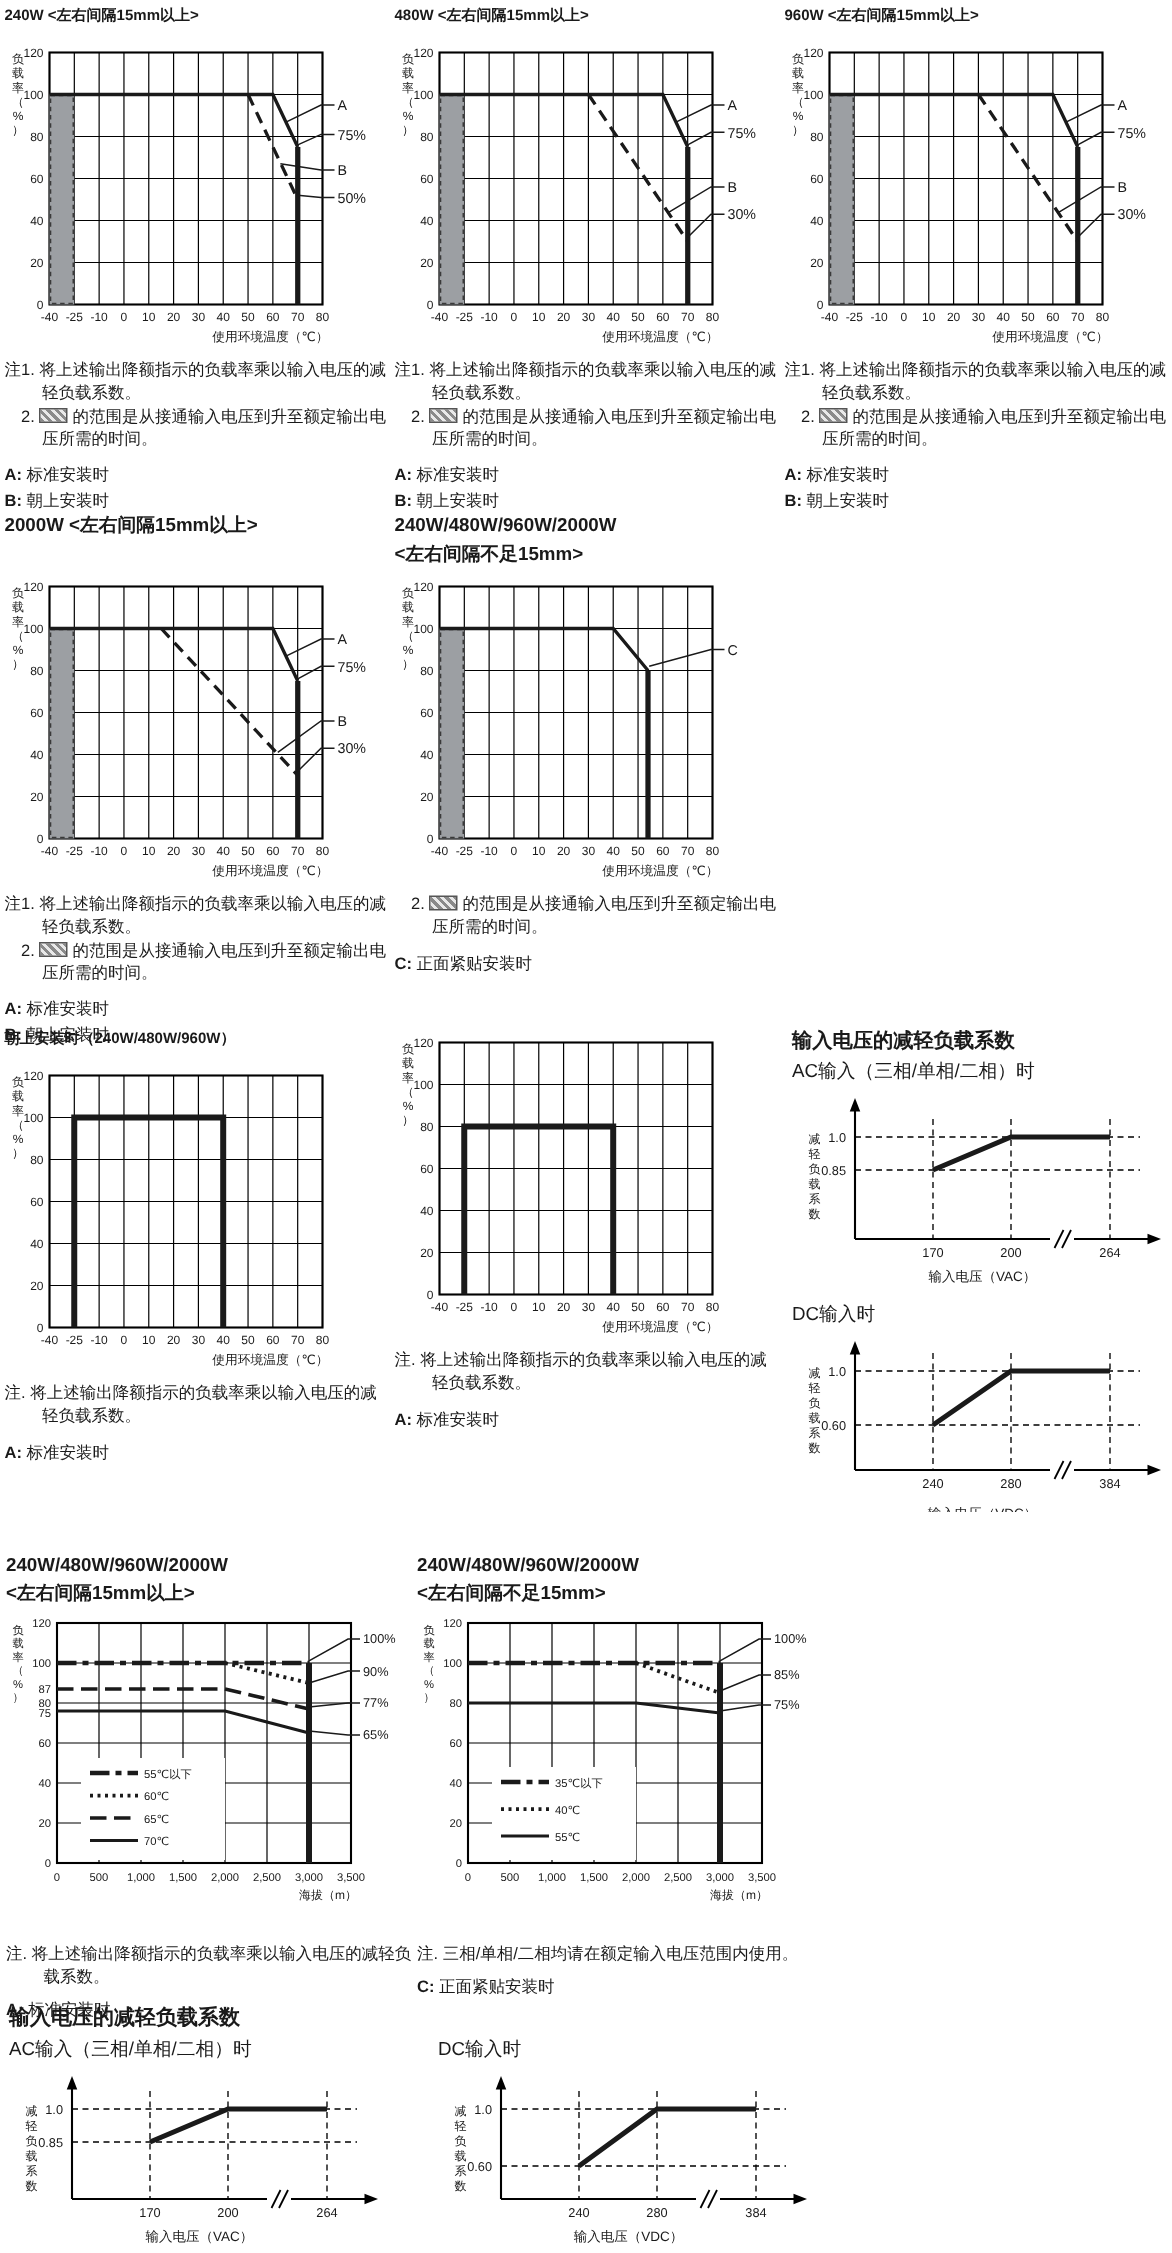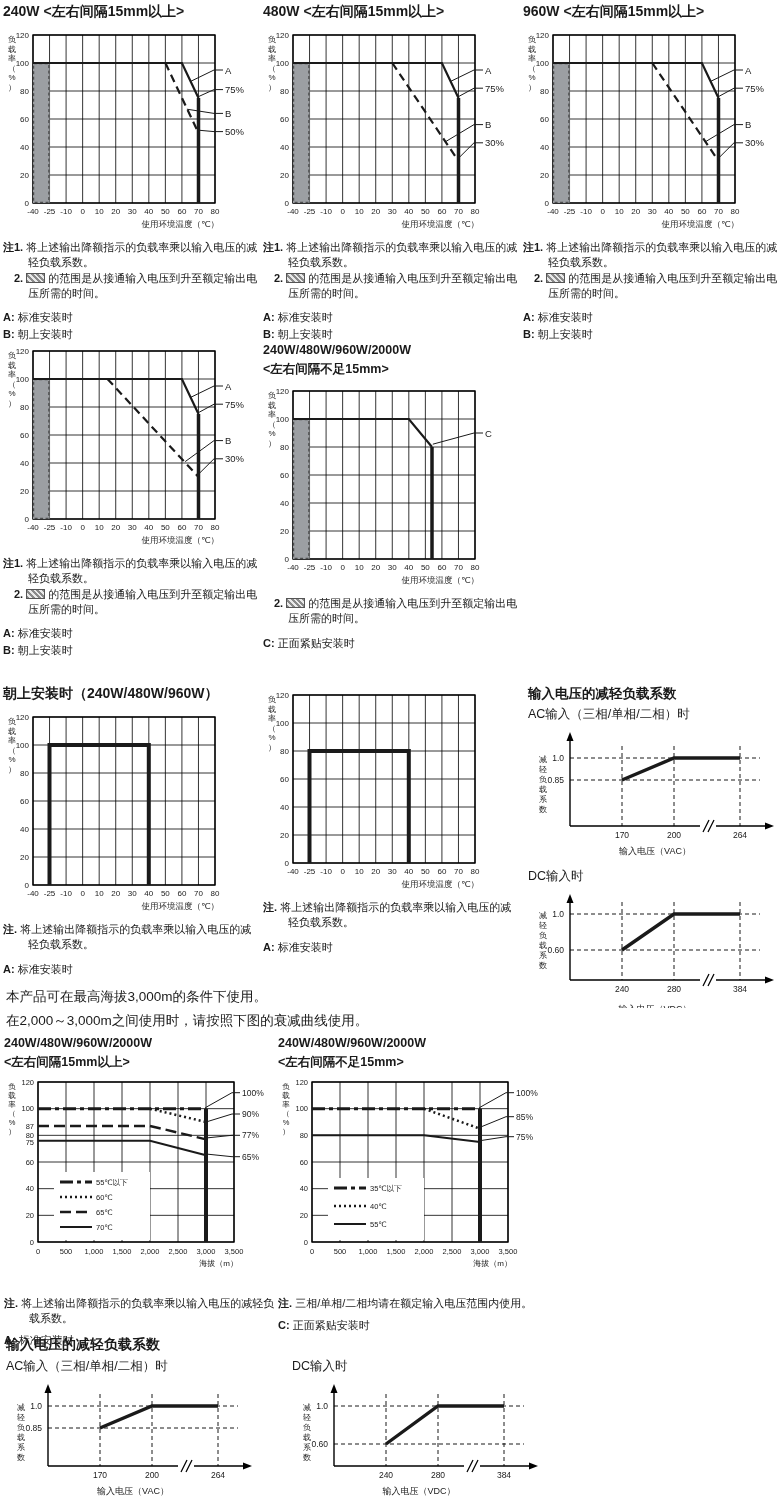--- a/index.html
+++ b/index.html
@@ -1,26 +1,26 @@
 <!DOCTYPE html>
 <html><head>
 <meta charset="utf-8">
 <style>
   html,body{margin:0;padding:0;background:#fff;}
   .page{position:relative;width:781px;height:1502px;background:#ffffff;overflow:hidden;
         font-family:"Liberation Sans","DejaVu Sans",sans-serif;color:#1a1a1a;}
   .blk{position:absolute;}
-  .ctitle{font-size:14px;font-weight:bold;height:22px;white-space:nowrap;}
+  .ctitle{font-size:10px;font-weight:bold;height:22px;white-space:nowrap;}
   .ctitle2{font-size:12.5px;font-weight:bold;line-height:1.5;height:40px;white-space:nowrap;}
   .plotbox{display:block;}
   svg{display:block;font-family:"Liberation Sans","DejaVu Sans",sans-serif;}
   .note{font-size:11px;line-height:1.35;margin-top:7px;}
   .nl1{padding-left:25px;text-indent:-25px;}
   .nl2{padding-left:25px;text-indent:-14px;margin-top:1px;}
-  .nlab{font-weight:bold;margin-top:26px;}
+  .nlab{font-weight:normal;margin-top:26px;}
   .mounts{font-size:11px;margin-top:9px;line-height:1.55;}
   .mounts b{font-weight:bold;}
   .hatch{display:inline-block;width:17px;height:8px;border:1px solid #555;
          background:repeating-linear-gradient(45deg,#8a8a8a 0 2px,#e9e9e9 2px 4px);
          vertical-align:-1px;}
   .h-bold{font-size:13.5px;font-weight:bold;white-space:nowrap;}
   .h-sub{font-size:12.5px;font-weight:500;white-space:nowrap;}
   .intro{font-size:13.5px;white-space:nowrap;}
   .minihead{margin-bottom:3px;}
 </style>
@@ -248,20 +248,23 @@
       <div class="nl1"><span class="nlab">注1.</span> <span>将上述输出降额指示的负载率乘以输入电压的减轻负载系数。</span></div>
       <div class="nl2"><span class="nlab">2.</span> <span class="hatch"></span> <span>的范围是从接通输入电压到升至额定输出电压所需的时间。</span></div>
     </div>
     <div class="mounts">
       <div><b>A:</b> <span>标准安装时</span></div>
       <div><b>B:</b> <span>朝上安装时</span></div>
     </div>
   </div>
 
   <div class="blk" style="left:3px;top:341px;width:256px">
+    <div class="ctitle2">
+        <div>2000W &lt;左右间隔15mm以上&gt;</div>
+      </div>
     <div class="plotbox">
         <svg width="258" height="208" viewBox="0 0 258 208">
           <line x1="30" y1="10" x2="30" y2="178" stroke="#000" stroke-width="0.8"></line>
           <line x1="46.54545454545455" y1="10" x2="46.54545454545455" y2="178" stroke="#000" stroke-width="0.8"></line>
           <line x1="63.09090909090909" y1="10" x2="63.09090909090909" y2="178" stroke="#000" stroke-width="0.8"></line>
           <line x1="79.63636363636364" y1="10" x2="79.63636363636364" y2="178" stroke="#000" stroke-width="0.8"></line>
           <line x1="96.18181818181819" y1="10" x2="96.18181818181819" y2="178" stroke="#000" stroke-width="0.8"></line>
           <line x1="112.72727272727273" y1="10" x2="112.72727272727273" y2="178" stroke="#000" stroke-width="0.8"></line>
           <line x1="129.27272727272728" y1="10" x2="129.27272727272728" y2="178" stroke="#000" stroke-width="0.8"></line>
           <line x1="145.8181818181818" y1="10" x2="145.8181818181818" y2="178" stroke="#000" stroke-width="0.8"></line>
@@ -575,22 +578,20 @@
           <text x="15" y="30" font-size="8" text-anchor="middle" fill="#1a1a1a">减</text>
           <text x="15" y="40" font-size="8" text-anchor="middle" fill="#1a1a1a">轻</text>
           <text x="15" y="50" font-size="8" text-anchor="middle" fill="#1a1a1a">负</text>
           <text x="15" y="60" font-size="8" text-anchor="middle" fill="#1a1a1a">载</text>
           <text x="15" y="70" font-size="8" text-anchor="middle" fill="#1a1a1a">系</text>
           <text x="15" y="80" font-size="8" text-anchor="middle" fill="#1a1a1a">数</text>
         </svg>
       </div>
   </div>
 
-  <div class="blk intro" style="left:6px;top:988px">本产品可在最高海拔3,000m的条件下使用。</div>
-  <div class="blk intro" style="left:6px;top:1012px">在2,000～3,000m之间使用时，请按照下图的衰减曲线使用。</div>
 
   <div class="blk" style="left:4px;top:1034px;width:272px">
     <div class="ctitle2">
       <div>240W/480W/960W/2000W</div>
       <div>&lt;左右间隔15mm以上&gt;</div>
     </div>
     <div class="plotbox">
         <svg width="272" height="215" viewBox="0 0 272 215">
           <line x1="34" y1="8" x2="34" y2="168" stroke="#000" stroke-width="0.8"></line>
           <line x1="62" y1="8" x2="62" y2="168" stroke="#000" stroke-width="0.8"></line>

